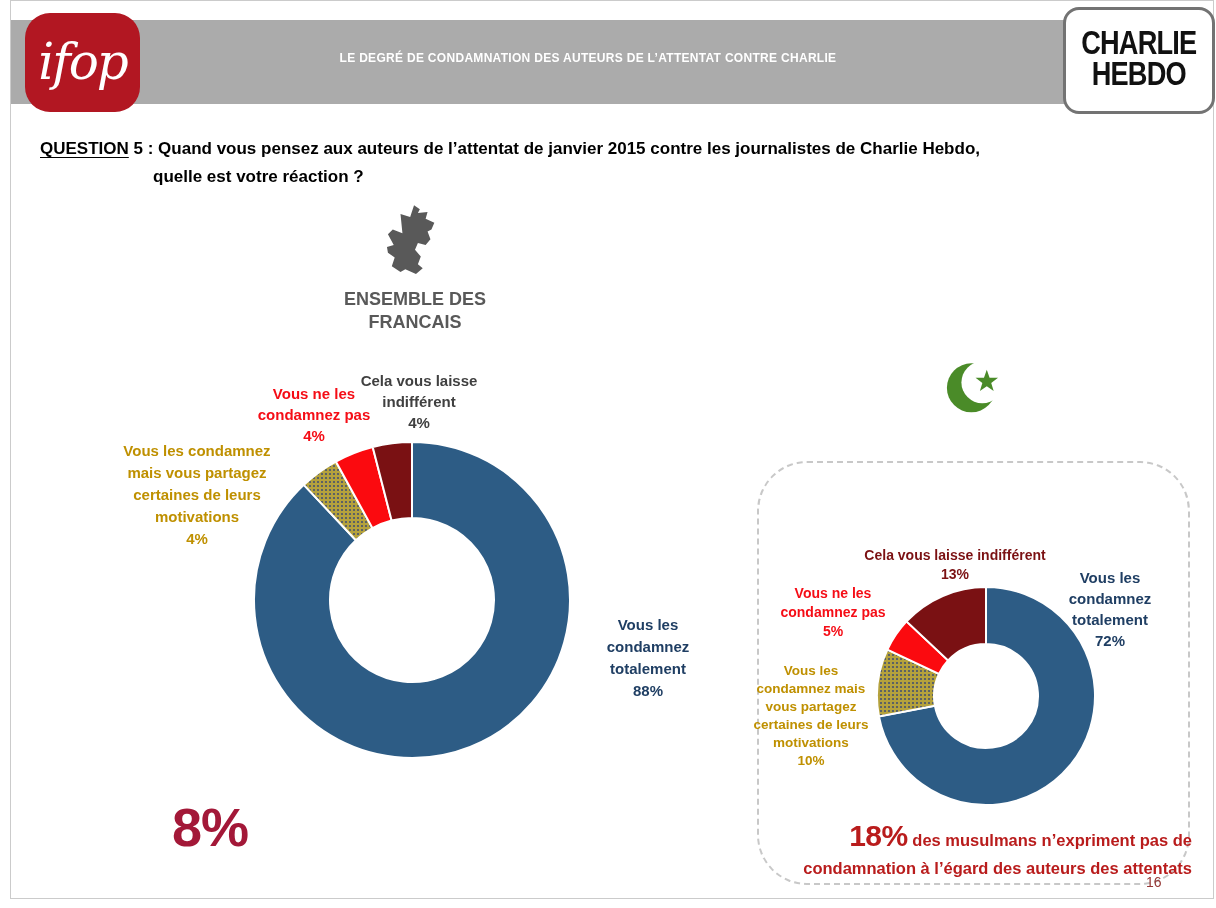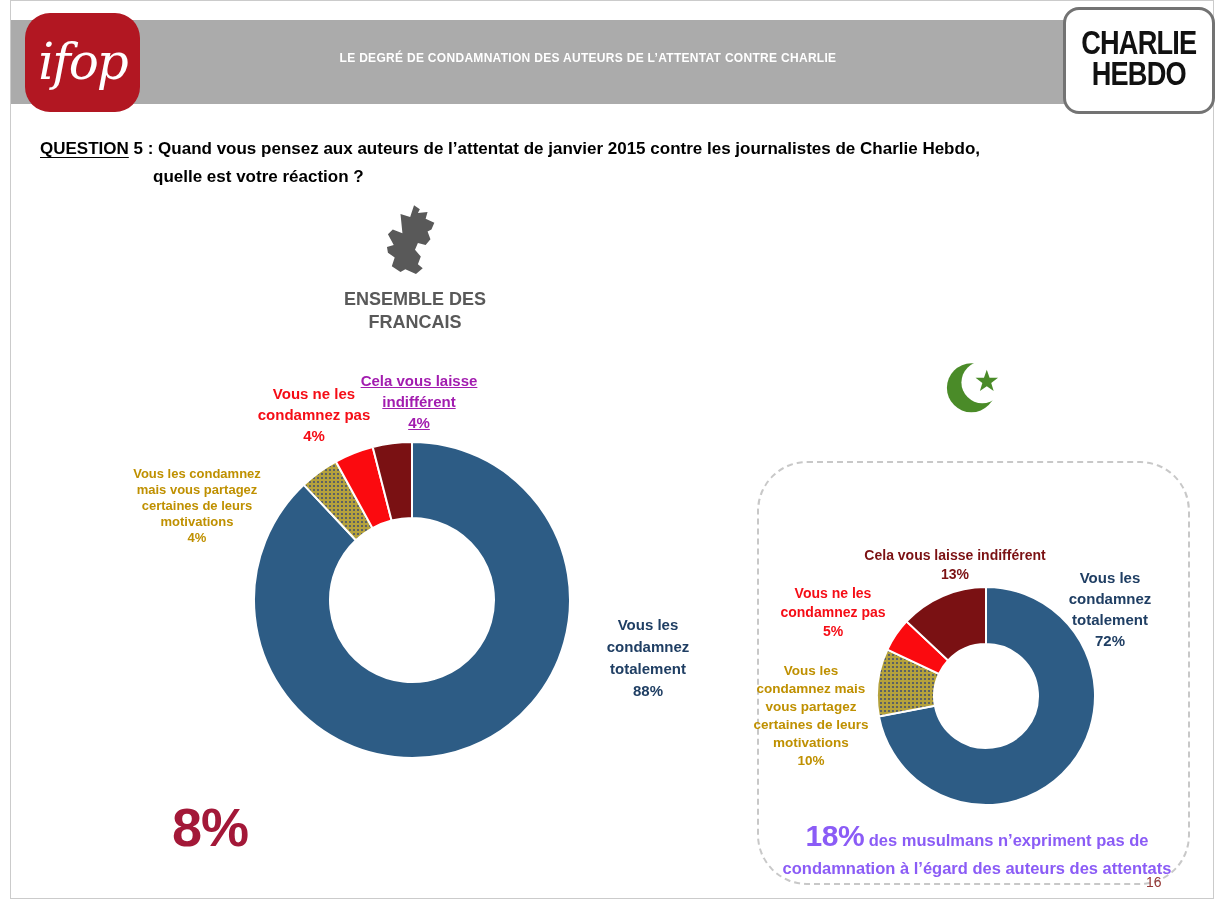--- a/index.html
+++ b/index.html
@@ -26,21 +26,21 @@
   .icon{position:absolute;z-index:2;}
   .chart-heading{position:absolute;font-weight:bold;text-align:center;white-space:pre-line;z-index:3;}
   #heading-ensemble{left:330px;top:288px;width:170px;font-size:18px;line-height:23px;}
   #heading-focus{left:852px;top:423px;width:246px;font-size:17px;line-height:25px;background:#fff;
                  padding:1px 0 3px 0;}
   .donut{position:absolute;z-index:2;}
   #donut-ensemble{left:252px;top:440px;}
   #donut-musulmans{left:875px;top:585px;}
   .lbl{position:absolute;font-weight:bold;text-align:center;white-space:pre-line;z-index:3;}
   #lbl-ens-tot {left:583px;top:614px;width:130px;font-size:15px;line-height:22px;}
-  #lbl-ens-gold{left:88px; top:466px;width:218px;font-size:13px;line-height:16px;}
+  #lbl-ens-gold{left:88px; top:440px;width:218px;font-size:15px;line-height:22px;}
   #lbl-ens-red {left:248px;top:383px;width:132px;font-size:15px;line-height:21px;}
   #lbl-ens-mar {left:343px;top:370px;width:152px;font-size:15px;line-height:21px;}
   #lbl-mus-tot {left:1046px;top:567px;width:128px;font-size:15px;line-height:21px;}
   #lbl-mus-gold{left:742px;top:662px;width:138px;font-size:13.5px;line-height:18px;}
   #lbl-mus-red {left:771px;top:584px;width:124px;font-size:14px;line-height:19px;}
   #lbl-mus-mar {left:838px;top:546px;width:234px;font-size:14px;line-height:19px;}
   .dashed-box{position:absolute;left:757px;top:461px;width:429px;height:420px;
               border:2px dashed #C8C8C8;border-radius:50px;z-index:1;}
   .note-left{position:absolute;z-index:3;font-weight:bold;}
   .note-left .big{position:absolute;left:0;top:0;font-size:54px;letter-spacing:-1px;}
@@ -107,21 +107,21 @@
 totalement
 88%</div>
   <div class="lbl" id="lbl-ens-gold" style="color: rgb(191, 144, 0);">Vous les condamnez
 mais vous partagez
 certaines de leurs
 motivations
 4%</div>
   <div class="lbl" id="lbl-ens-red" style="color: rgb(245, 13, 22);">Vous ne les
 condamnez pas
 4%</div>
-  <div class="lbl" id="lbl-ens-mar" style="color: #a21caf; text-decoration: underline;">Cela vous laisse
+  <div class="lbl" id="lbl-ens-mar" style="color: #404040;">Cela vous laisse
 indifférent
 4%</div>
 
   <div class="note-left" id="note-ensemble" style="color: rgb(163, 24, 56);">
     <span class="big">8%</span>
     <div class="txt">
     </div>
   </div>
 
   <div class="dashed-box"></div>
@@ -155,21 +155,21 @@
 vous partagez
 certaines de leurs
 motivations
 10%</div>
   <div class="lbl" id="lbl-mus-red" style="color: rgb(245, 13, 22);">Vous ne les
 condamnez pas
 5%</div>
   <div class="lbl" id="lbl-mus-mar" style="color: rgb(123, 17, 19);">Cela vous laisse indifférent
 13%</div>
 
-  <div id="note-musulmans" style="color: #8b5cf6;">
+  <div id="note-musulmans" style="color: #b91c1c; text-align: right;">
     <span class="big">18%</span>
     <span>des musulmans n’expriment pas de</span>
     <div>condamnation à l’égard des auteurs des attentats</div>
   </div>
 
   <div class="page-num" style="color: rgb(149, 55, 53);">16</div>
 
 </div>
 
 </body></html>

